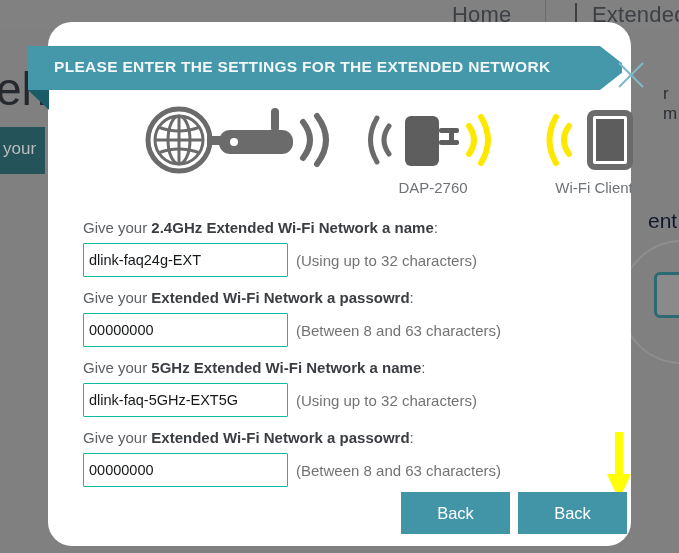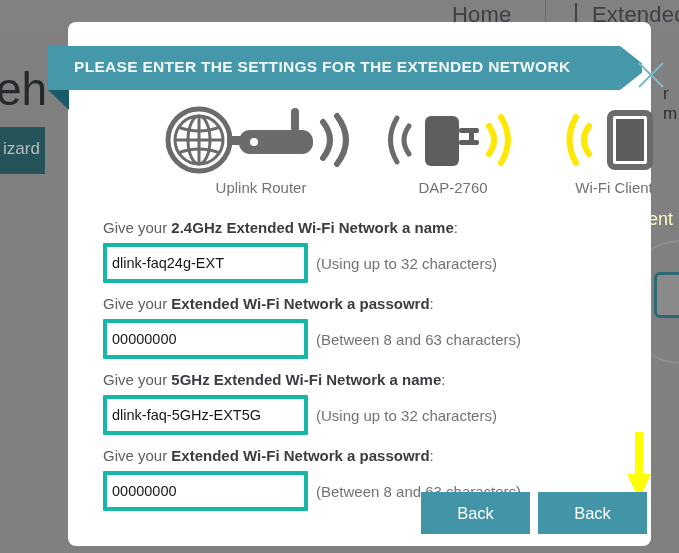--- a/index.html
+++ b/index.html
@@ -29,34 +29,34 @@
     font-weight:400;letter-spacing:0px;
   }
   #bg .wizard-box{
     position:absolute;left:-30px;top:127px;width:75px;height:47px;
     background:#25535a;
   }
   #bg .wizard-box span{
     position:absolute;left:33px;top:12px;color:#b9bdbd;font-size:17px;
   }
   #bg .right-text-1{position:absolute;left:663px;top:84px;font-size:17px;color:#2c2f33;}
-  #bg .right-text-2{position:absolute;left:648px;top:209px;font-size:18px;color:#fef9c3;}
+  #bg .right-text-2{position:absolute;left:648px;top:209px;font-size:21px;color:#0f172a;}
   #bg .circle{
     position:absolute;left:620px;top:240px;width:120px;height:120px;
     border:2px solid #8e8e8e;border-radius:50%;
   }
   #bg .teal-chip{
     position:absolute;left:654px;top:272px;width:30px;height:40px;
     border:3px solid #2b6a74;border-radius:6px;background:#8a8a8a;
   }
 
   
   #modal{
     position:absolute;left:48px;top:22px;width:583px;height:524px;
-    background:#ffffff;border-radius:8px;margin-left:20px;
+    background:#ffffff;border-radius:24px;
   }
 
   
   .ribbon-wrap{position:absolute;left:-20px;top:24px;width:600px;height:44px;}
   .ribbon{
     position:absolute;left:0;top:0;width:594px;height:44px;
     background:#4598aa;
     -webkit-clip-path:polygon(0 0,100% 0,100% 100%,0 100%,0 0);
   }
   .ribbon-notch{
@@ -97,21 +97,21 @@
   .form{position:absolute;left:0;top:196px;width:544px;}
   .field{position:relative;margin-bottom:11px;}
   .flabel{
     margin-left:35px;font-size:15px;color:#5c5f63;white-space:nowrap;
     line-height:20px;
   }
   .flabel b{color:#3a3d41;font-weight:700;}
   .frow{display:flex;align-items:center;margin-top:5px;margin-left:35px;}
   .finput{
     width:205px;height:26px;box-sizing:border-box;
-    border:4px solid #14b8a6;border-radius:1px;
+    border:1px solid #14b8a6;border-radius:1px;
     padding:16px 5px;font-size:14.5px;color:#16181a;
     font-family:"Liberation Sans",sans-serif;background:#fff;outline:none;
   }
   .fhint{margin-left:8px;font-size:15px;color:#737373;white-space:nowrap;}
 
   
   .btnrow{position:absolute;left:353px;top:470px;width:226px;height:42px;display:flex;}
   .btn{
     width:122px;height:42px;background:#4295a7;border:none;
     color:#ffffff;font-size:16.5px;font-family:"Liberation Sans",sans-serif;
@@ -127,21 +127,21 @@
 
 <div id="bg">
   <div class="navbar">
     <div class="nav-sep"></div>
     <div class="nav-sep2"></div>
     <div class="nav-item nav-home">Home</div>
     <div class="nav-item nav-settings">Extended</div>
   </div>
   <div class="big-text">eh</div>
   <div class="wizard-box">
-    <span>izard</span>
+    <span>your</span>
   </div>
   <div class="right-text-1">r m</div>
   <div class="right-text-2">ent</div>
   <div class="circle"></div>
   <div class="teal-chip"></div>
 </div>
 
 <div id="modal">
 
   <div class="ribbon-wrap">
@@ -176,21 +176,20 @@
 
           <rect x="78" y="26" width="74" height="24" rx="11" fill="#6b6b6b"></rect>
           <circle cx="93" cy="38" r="4" fill="#ffffff"></circle>
 
           <rect x="130" y="4" width="8" height="24" rx="4" fill="#6b6b6b"></rect>
 
           <path d="M162 18 Q176 36 162 54" fill="none" stroke="#6b6b6b" stroke-width="6" stroke-linecap="round"></path>
           <path d="M176 12 Q194 36 176 60" fill="none" stroke="#6b6b6b" stroke-width="6" stroke-linecap="round"></path>
         </svg>
       </div>
-      <div class="cap">Uplink Router</div>
     </div>
 
     <div class="dev dev-2">
       <div class="icon-box">
         <svg width="140" height="72" viewBox="0 0 140 72" aria-hidden="true">
 
           <path d="M26 22 Q16 36 26 50" fill="none" stroke="#6b6b6b" stroke-width="5" stroke-linecap="round"></path>
           <path d="M14 14 Q1 36 14 58" fill="none" stroke="#6b6b6b" stroke-width="5" stroke-linecap="round"></path>
 
           <rect x="42" y="12" width="34" height="50" rx="6" fill="#5e5e5e"></rect>

